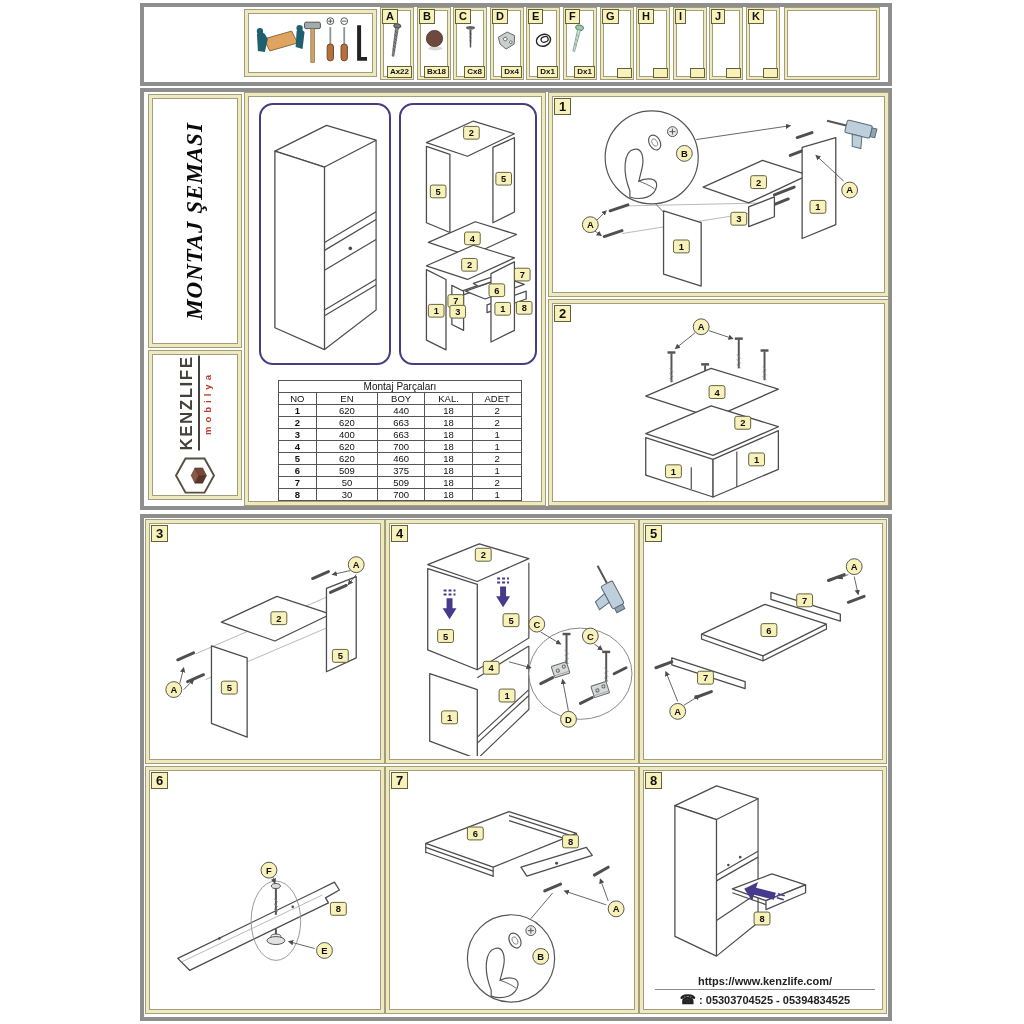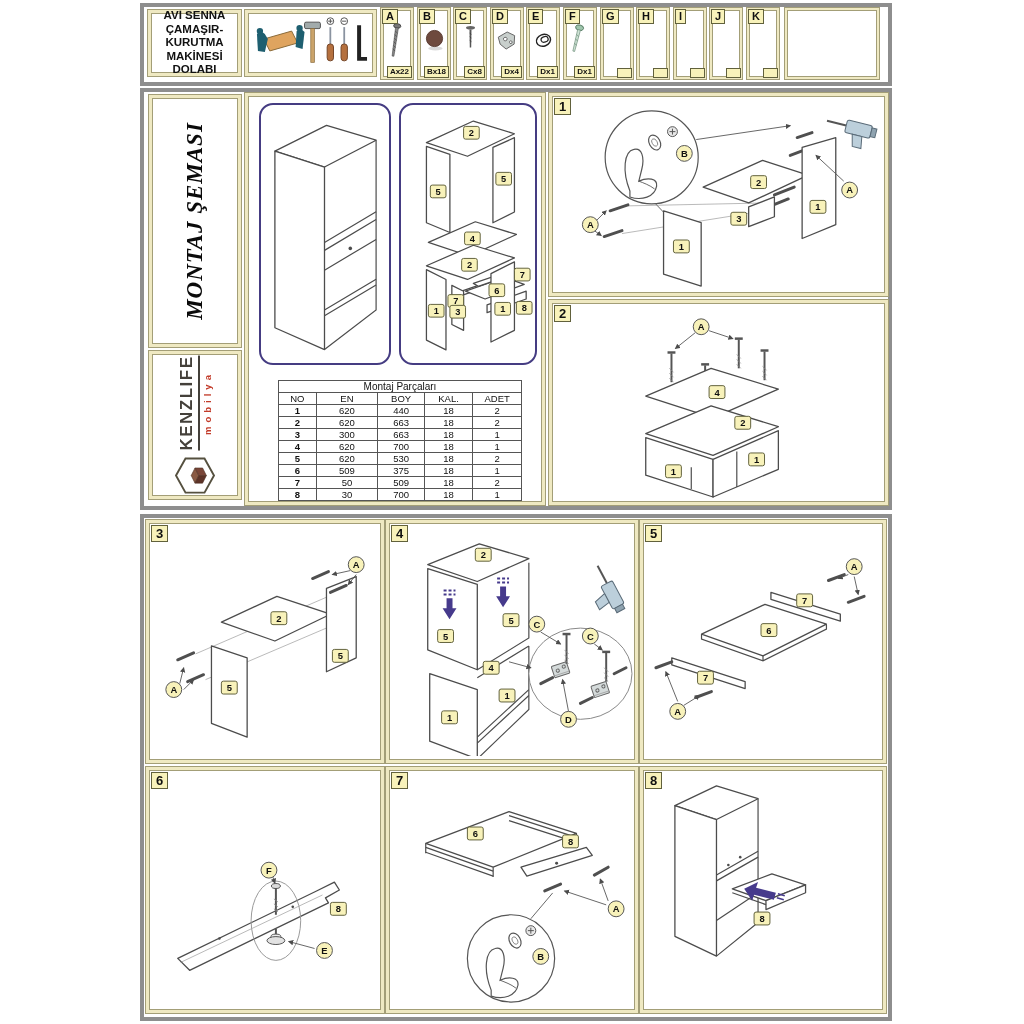--- a/index.html
+++ b/index.html
@@ -96,29 +96,20 @@
       </g>
       <g id="pdown">
         <path d="M-3,0 h6 v10 h4 l-7,11 -7,-11 h4 z" fill="#463a8c"></path>
         <path d="M-6,-4 h12 M-6,-8 h12" stroke="#463a8c" stroke-width="2" stroke-dasharray="3 2"></path>
       </g>
     </defs>
   </svg>
 
   <div class="gblock" style="left:140px; top:3px; width:752px; height:83px;">
 
-    <div class="cream title-box" style="left:4px; top:3px; width:93px; height:66px;">
-      <div class="t">
-        <div>AVİ SENNA</div>
-        <div>ÇAMAŞIR-</div>
-        <div>KURUTMA</div>
-        <div>MAKİNESİ</div>
-        <div>DOLABI</div>
-      </div>
-    </div>
 
     <div class="cream" style="left:101px; top:3px; width:131px; height:66px;">
       <svg viewBox="0 0 124 58" width="123" height="58">
         <polygon points="16,26 44,18 50,30 22,38" fill="#dfa45f" stroke="#8a6a3a"></polygon>
         <g fill="#1e5f70">
           <circle cx="12" cy="18" r="3.2"></circle>
           <path d="M9,21 q4,-4 8,0 l3,5 -3,13 -7,-1 z"></path>
           <circle cx="52" cy="15" r="3.2"></circle>
           <path d="M49,18 q4,-4 8,1 l-2,17 -7,-2 z"></path>
         </g>
@@ -348,36 +339,36 @@
             </tr>
         <tr>
               <td class="no">2</td>
               <td>620</td>
               <td>663</td>
               <td>18</td>
               <td>2</td>
             </tr>
         <tr>
               <td class="no">3</td>
-              <td>300</td>
+              <td>400</td>
               <td>663</td>
               <td>18</td>
               <td>1</td>
             </tr>
         <tr>
               <td class="no">4</td>
               <td>620</td>
               <td>700</td>
               <td>18</td>
               <td>1</td>
             </tr>
         <tr>
               <td class="no">5</td>
               <td>620</td>
-              <td>530</td>
+              <td>460</td>
               <td>18</td>
               <td>2</td>
             </tr>
         <tr>
               <td class="no">6</td>
               <td>509</td>
               <td>375</td>
               <td>18</td>
               <td>1</td>
             </tr>
@@ -721,16 +712,22 @@
         </g>
         <g>
           <polygon points="96,118 110,111 108,117 128,122 126,129 106,124 104,130" fill="#463a8c"></polygon>
           <path d="M130,123 l7,2 M129,127 l7,2" stroke="#463a8c" stroke-width="1.6"></path>
         </g>
         <g class="pb" transform="translate(114,148)">
             <rect x="-8" y="-6.5" width="16" height="13" rx="2"></rect>
             <text y="3.5">8</text>
           </g>
       </svg>
+      <div class="footer-box">
+        <div class="f-site">https://www.kenzlife.com/</div>
+        <div class="f-phone">
+          <span class="ic">☎</span><span>: 05303704525 - 05394834525</span>
+        </div>
+      </div>
     </div>
   </div>
 
 </div>
 
 </body></html>

